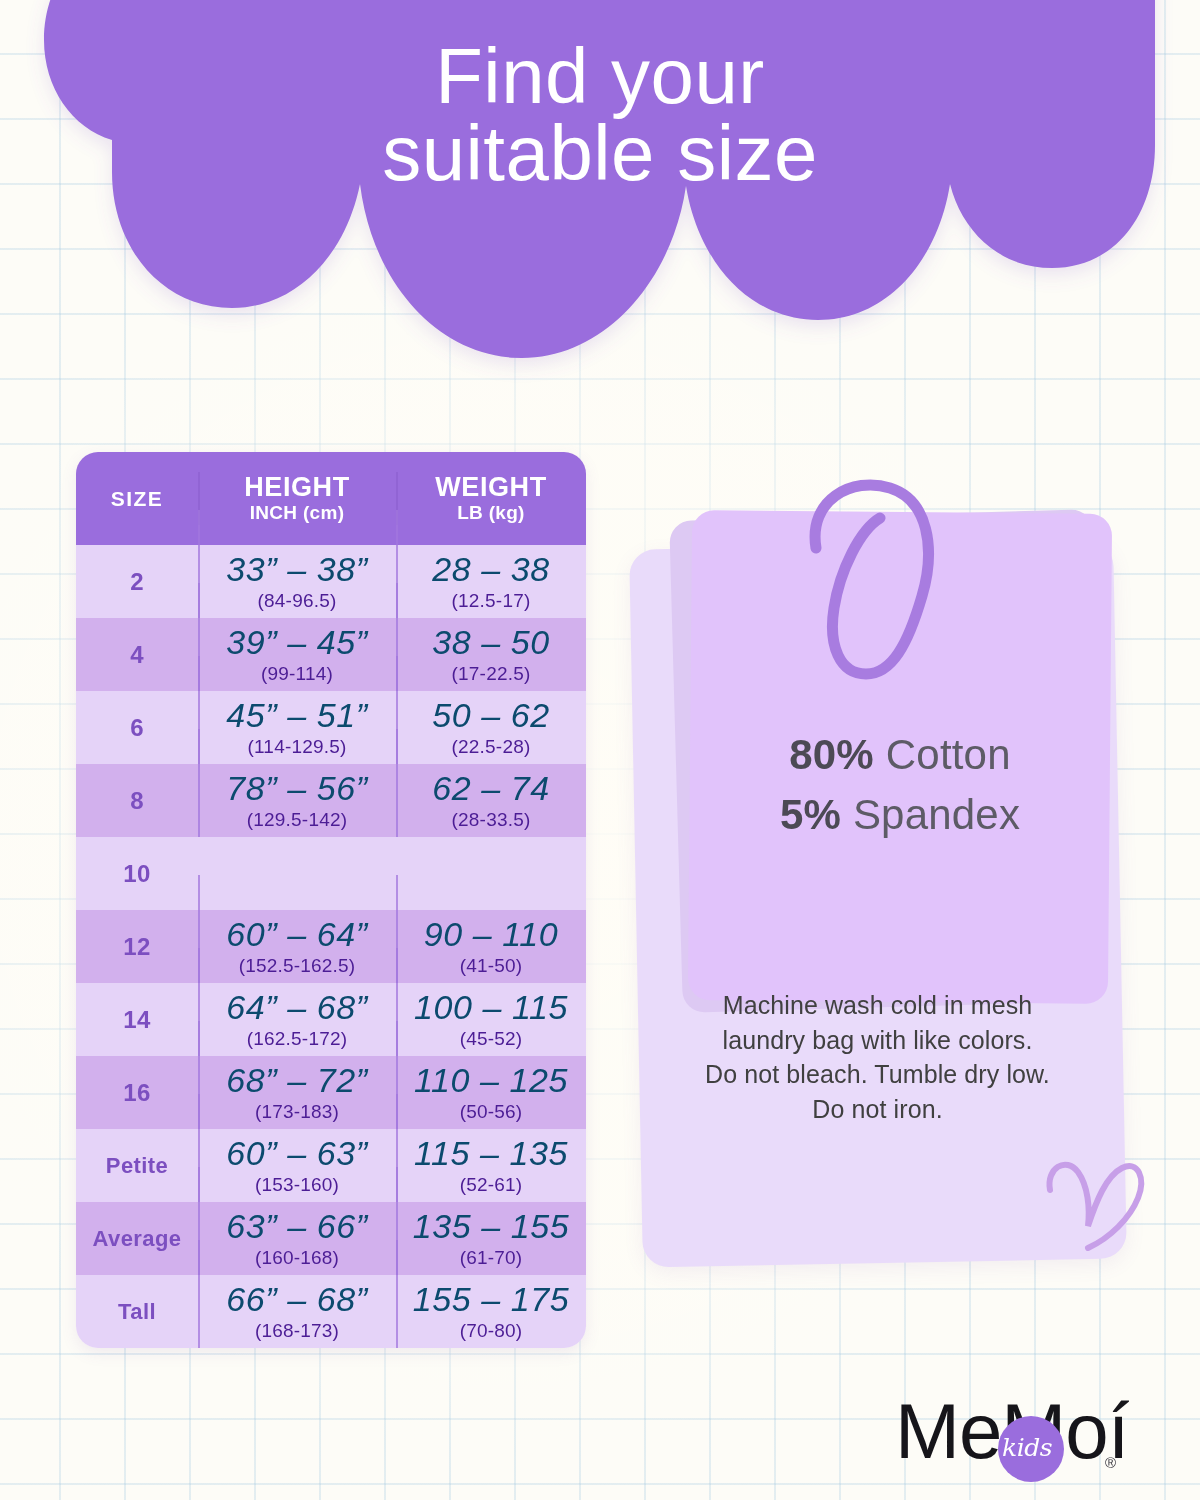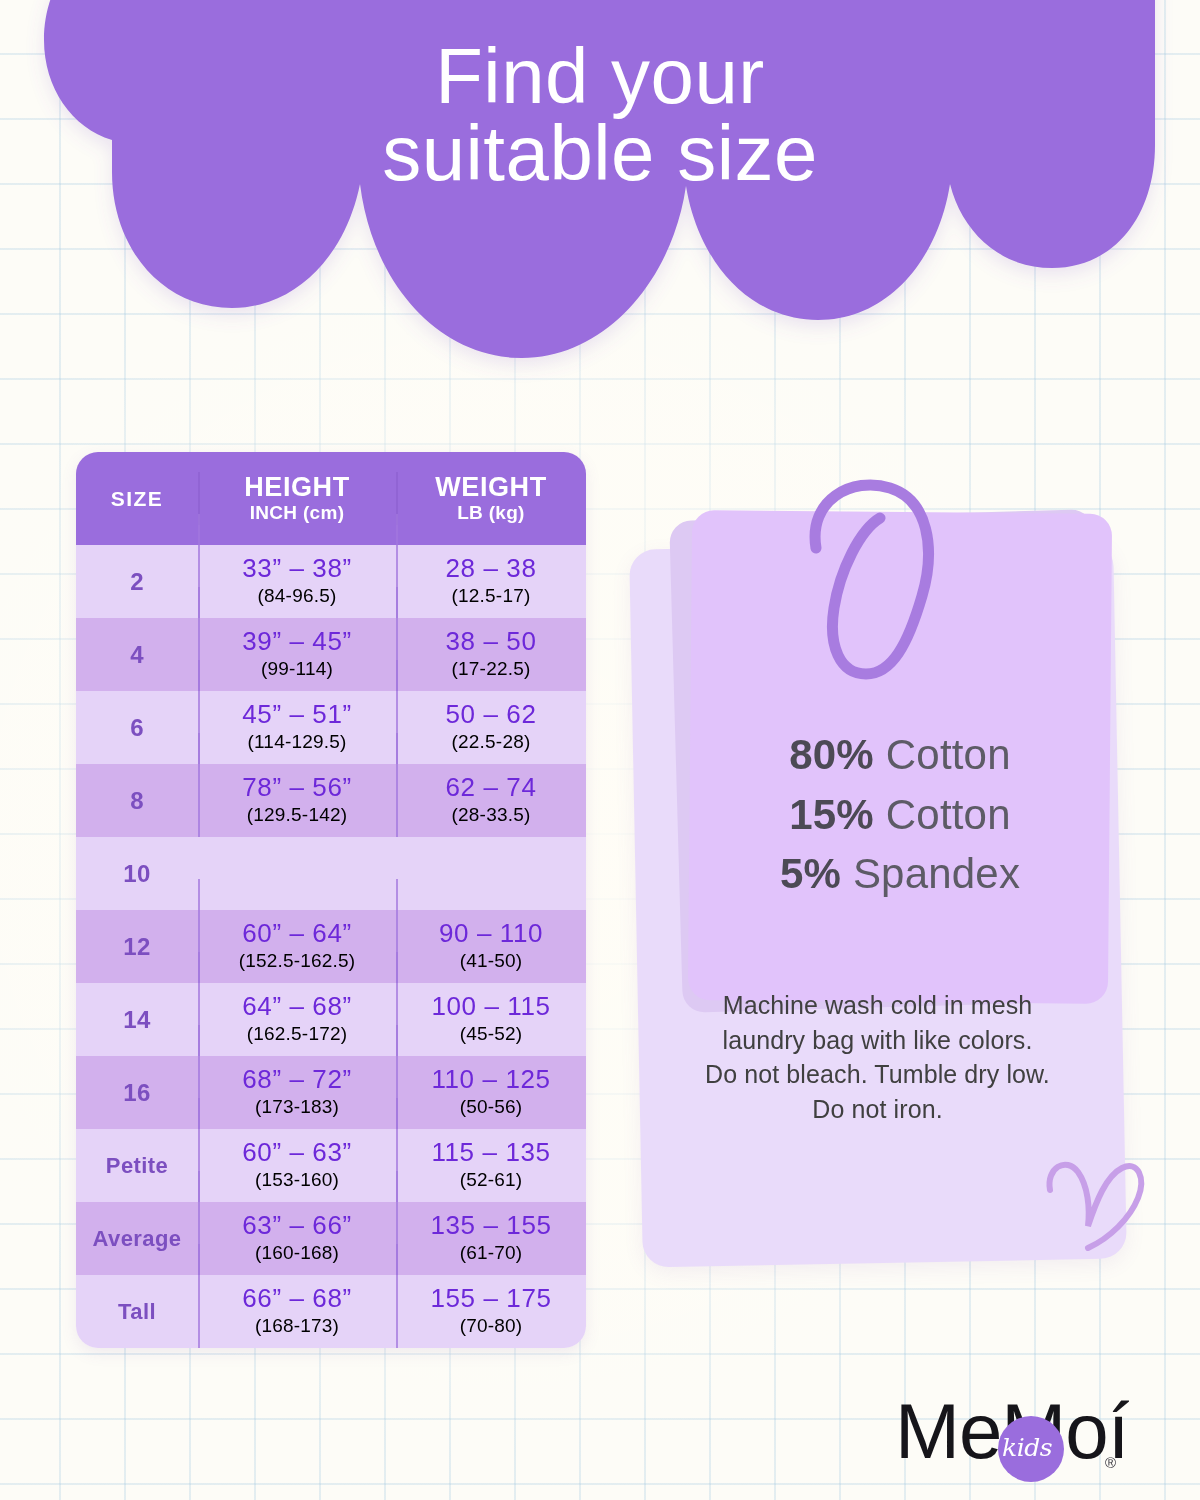--- a/index.html
+++ b/index.html
@@ -115,28 +115,29 @@
 
   .size-label {
     color: #7c4fc0;
     font-size: 24px;
     font-weight: 700;
     letter-spacing: 0.4px;
   }
   .size-label.word { font-size: 22px; }
 
   .val-main {
-    color: #6d28d9;
-    font-size: 26px;
+    color: #0c4a6e;
+    font-size: 34px;
     font-weight: 400;
     letter-spacing: 0.6px;
     line-height: 1.12;
+    font-style: italic;
   }
   .val-sub {
-    color: #000000;
+    color: #4c1d95;
     font-size: 19px;
     font-weight: 400;
     letter-spacing: 0.2px;
     line-height: 1.3;
     margin-top: 1px;
   }
 
   
   #note-back {
     position: absolute;
@@ -422,21 +423,20 @@
       </div>
     </div>
 </div>
 
 <div id="note-back"></div>
 <div id="note-front-shadow"></div>
 <div id="note-front"></div>
 
 <div id="fabric-list">
     <div class="fabric-line"><b>80%</b><span> Cotton</span></div>
-    <div class="fabric-line"><b>15%</b><span> Cotton</span></div>
     <div class="fabric-line"><b>5%</b><span> Spandex</span></div>
   </div>
 
 <div id="care-text">Machine wash cold in mesh
 laundry bag with like colors.
 Do not bleach. Tumble dry low.
 Do not iron.</div>
 
 <div id="paperclip">
   <svg viewBox="0 0 180 205" aria-hidden="true">

